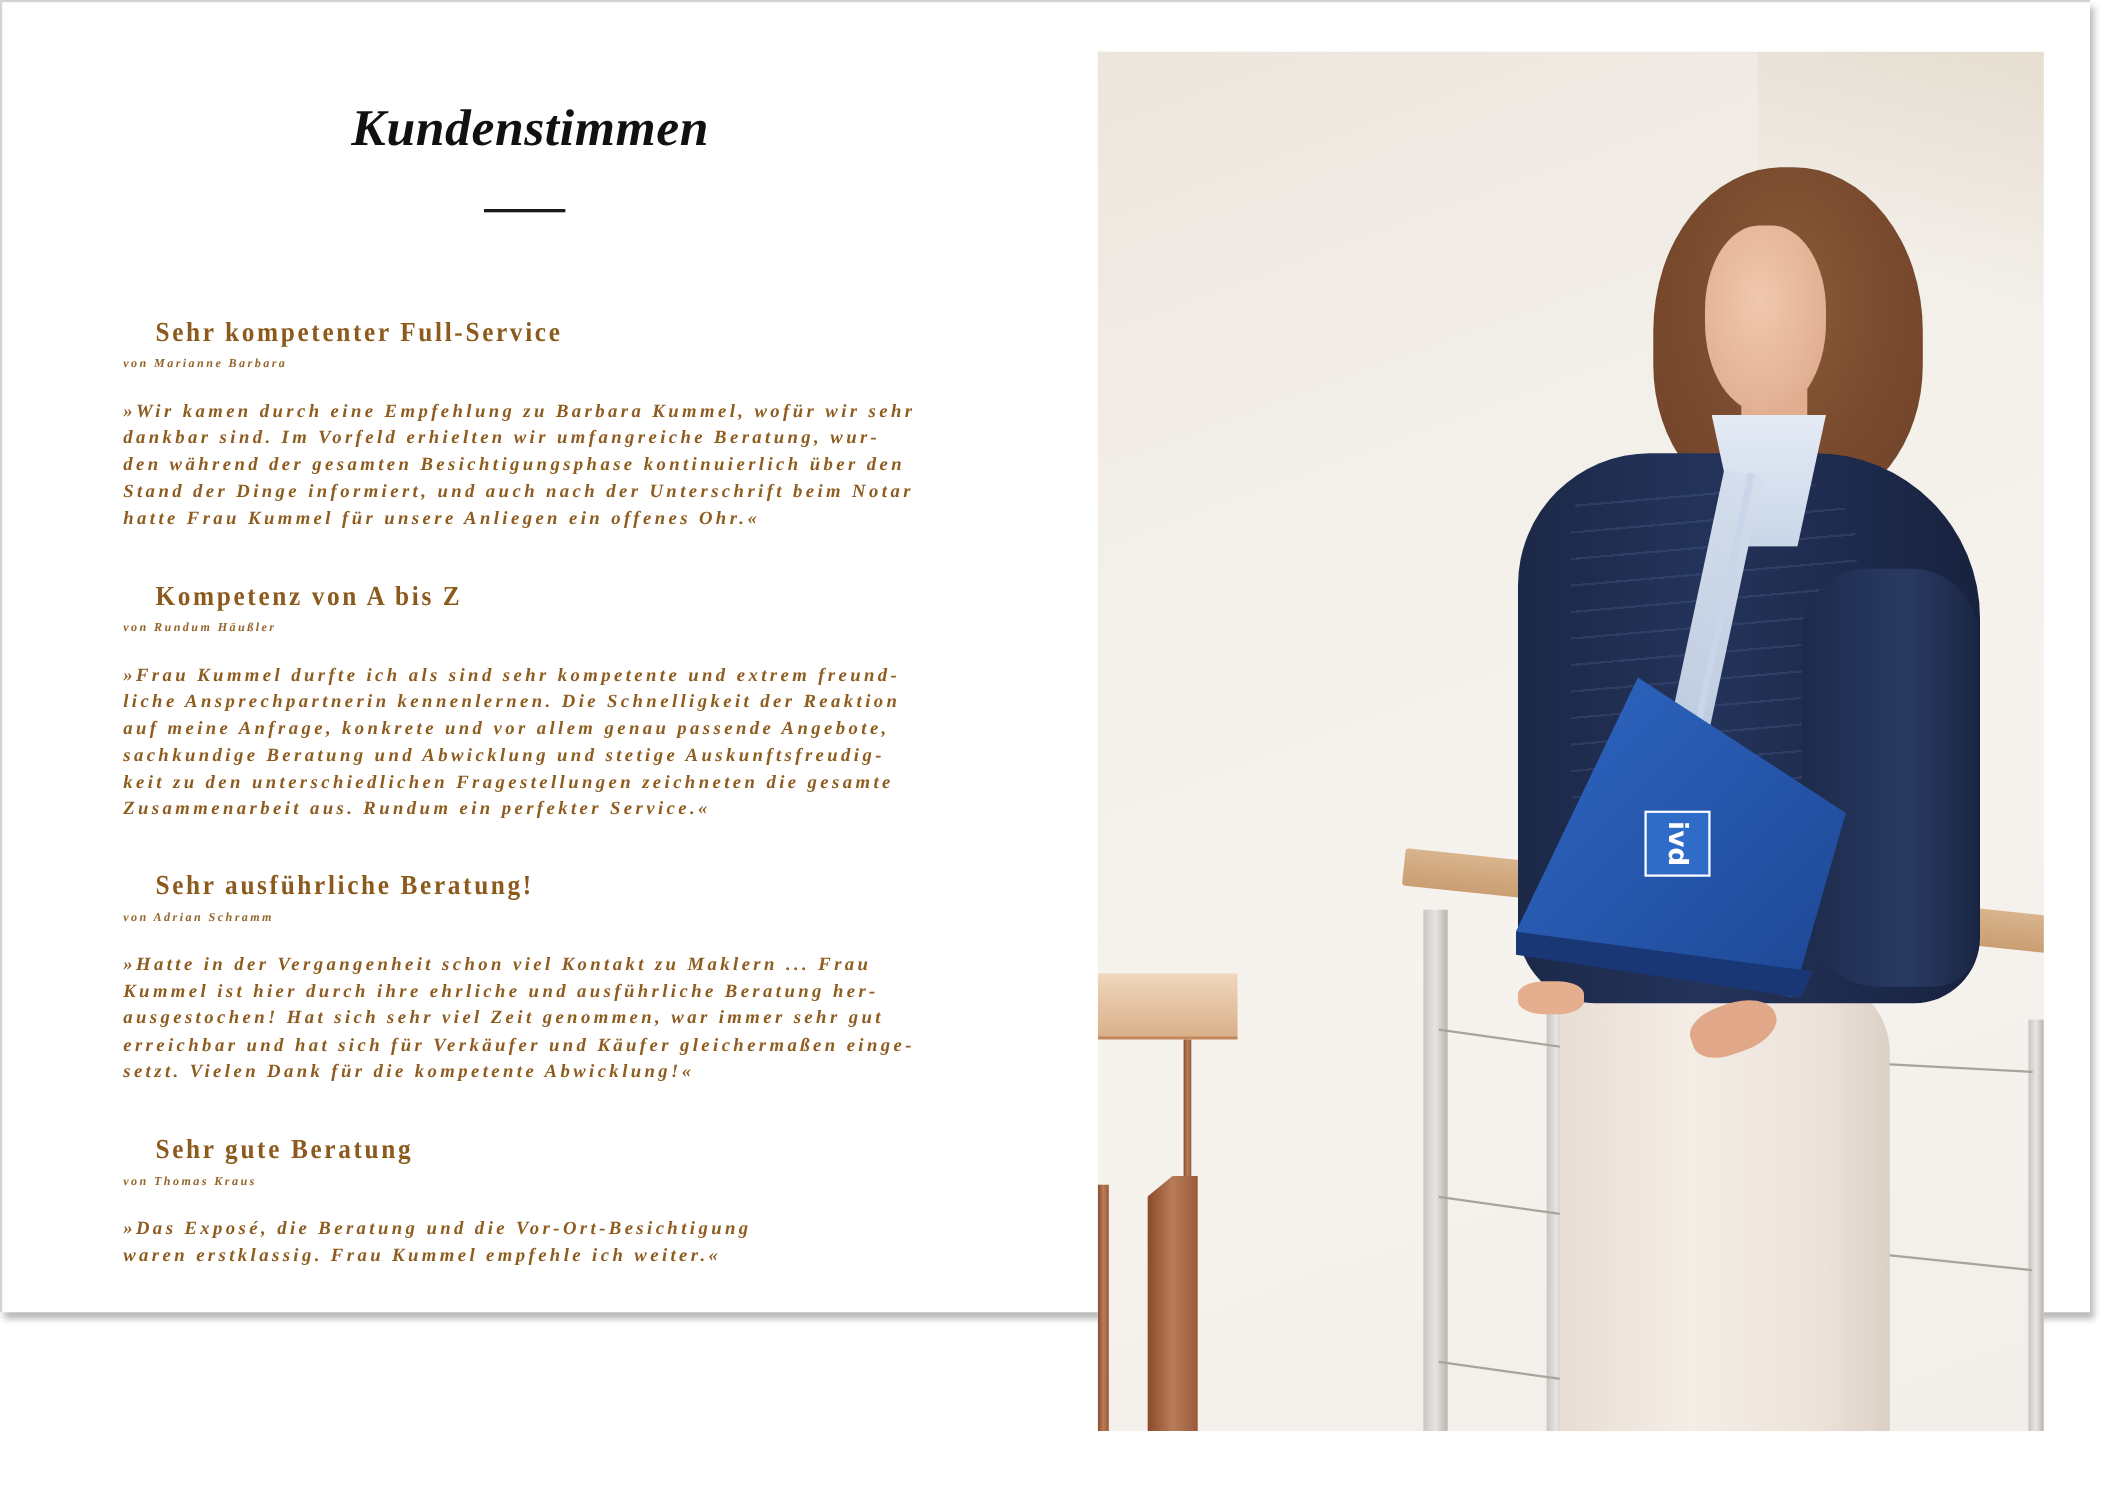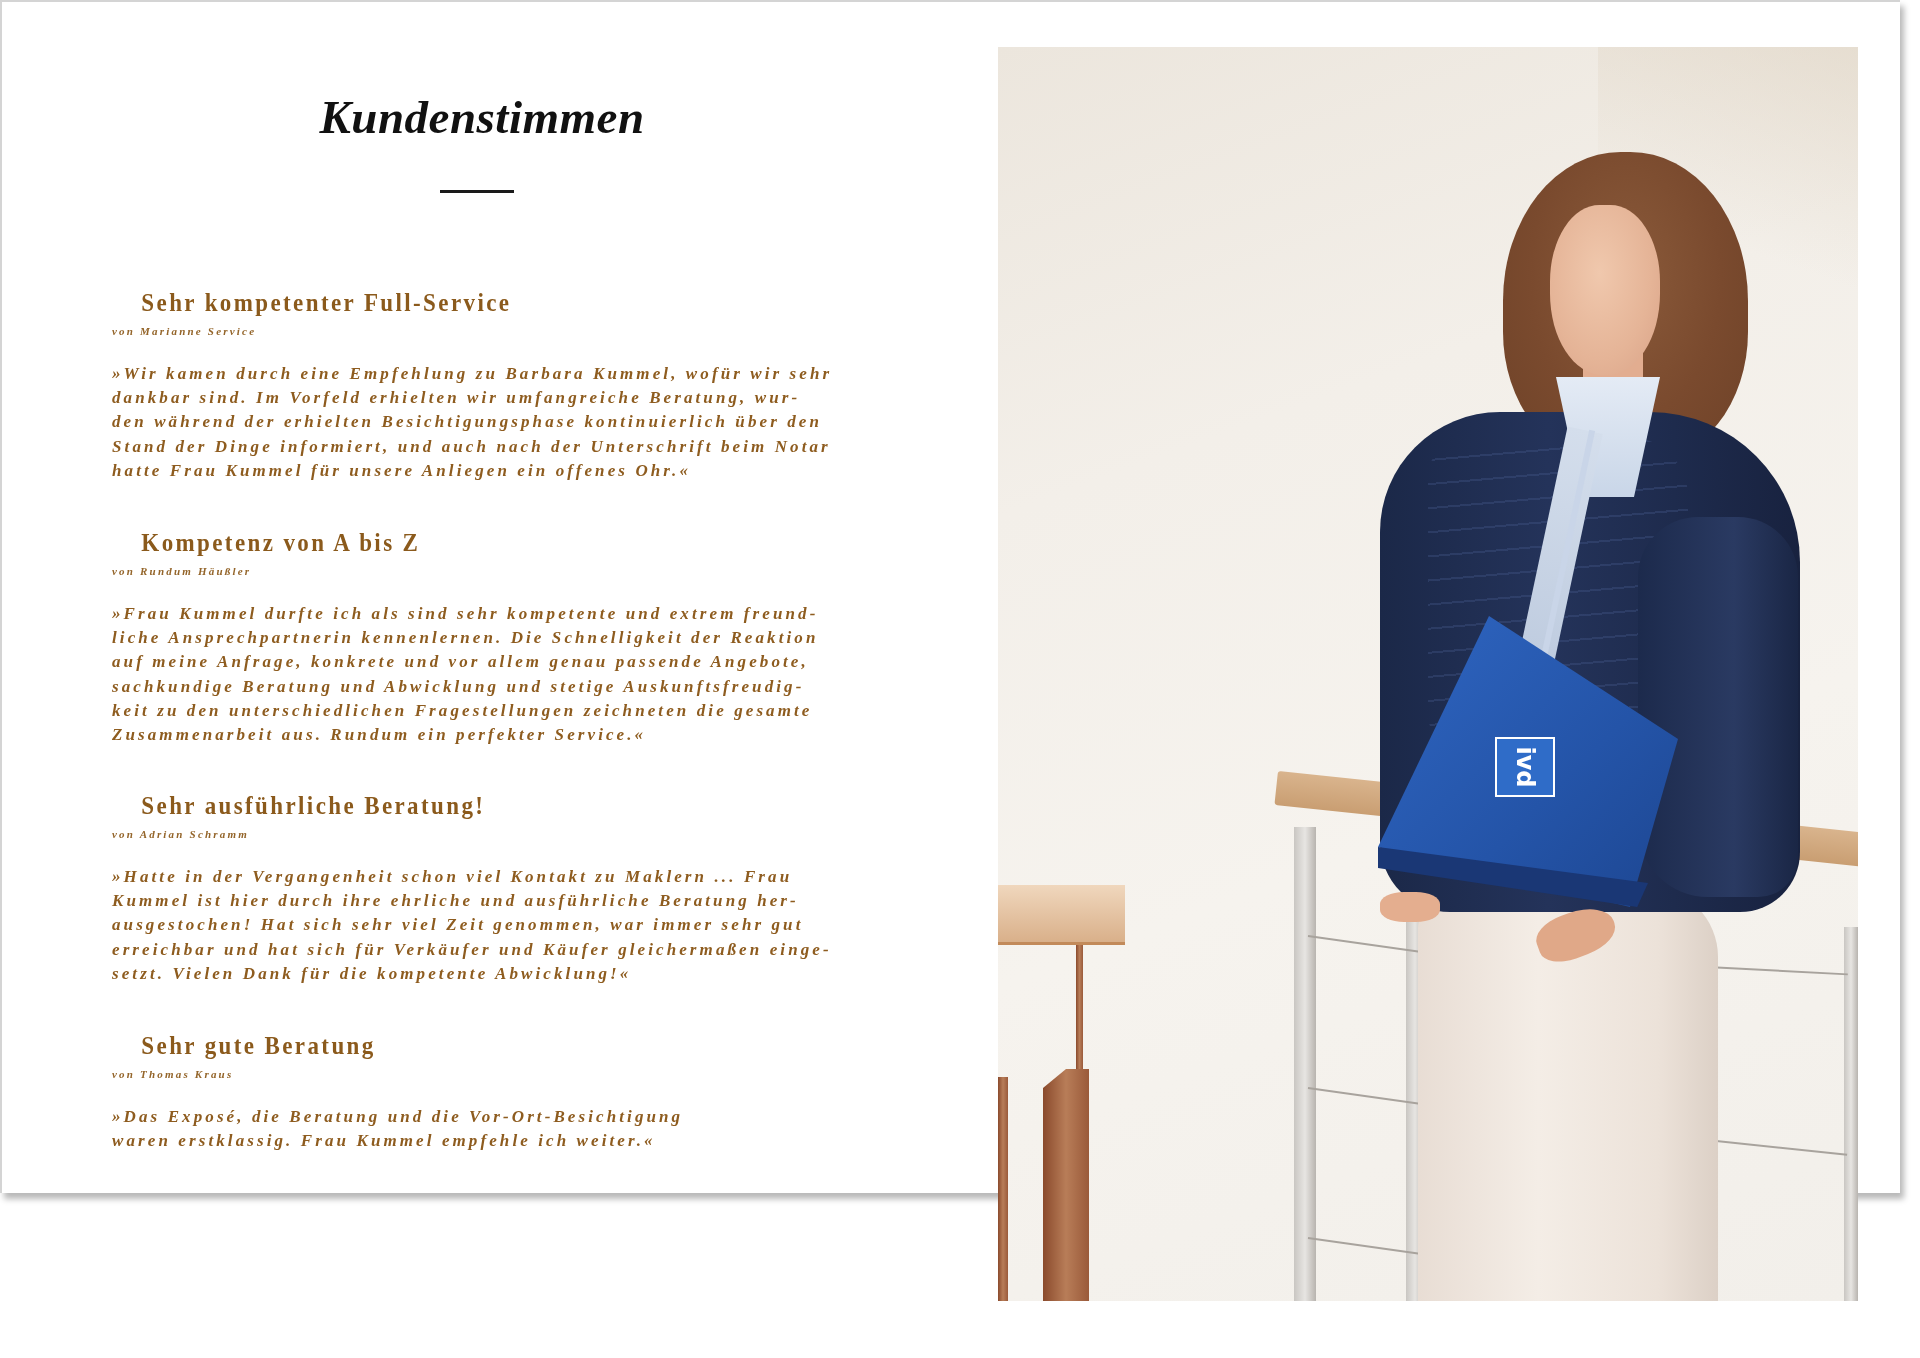--- a/index.html
+++ b/index.html
@@ -141,25 +141,25 @@
 </head>
 <body>
 
 <div class="page">
 
   <h1 class="title">Kundenstimmen</h1>
   <div class="title-rule"></div>
 
   <section class="testimonial" style="top:287px;">
     <h2 class="t-heading">Sehr kompetenter Full-Service</h2>
-    <div class="t-author">von Marianne Service</div>
+    <div class="t-author">von Marianne Barbara</div>
     <p class="t-quote">
       <span>»Wir kamen durch eine Empfehlung zu Barbara Kummel, wofür wir sehr</span>
       <span>dankbar sind. Im Vorfeld erhielten wir umfangreiche Beratung, wur-</span>
-      <span>den während der erhielten Besichtigungsphase kontinuierlich über den</span>
+      <span>den während der gesamten Besichtigungsphase kontinuierlich über den</span>
       <span>Stand der Dinge informiert, und auch nach der Unterschrift beim Notar</span>
       <span>hatte Frau Kummel für unsere Anliegen ein offenes Ohr.«</span>
     </p>
   </section>
 
   <section class="testimonial" style="top:527px;">
     <h2 class="t-heading">Kompetenz von A bis Z</h2>
     <div class="t-author">von Rundum Häußler</div>
     <p class="t-quote">
       <span>»Frau Kummel durfte ich als sind sehr kompetente und extrem freund-</span>

